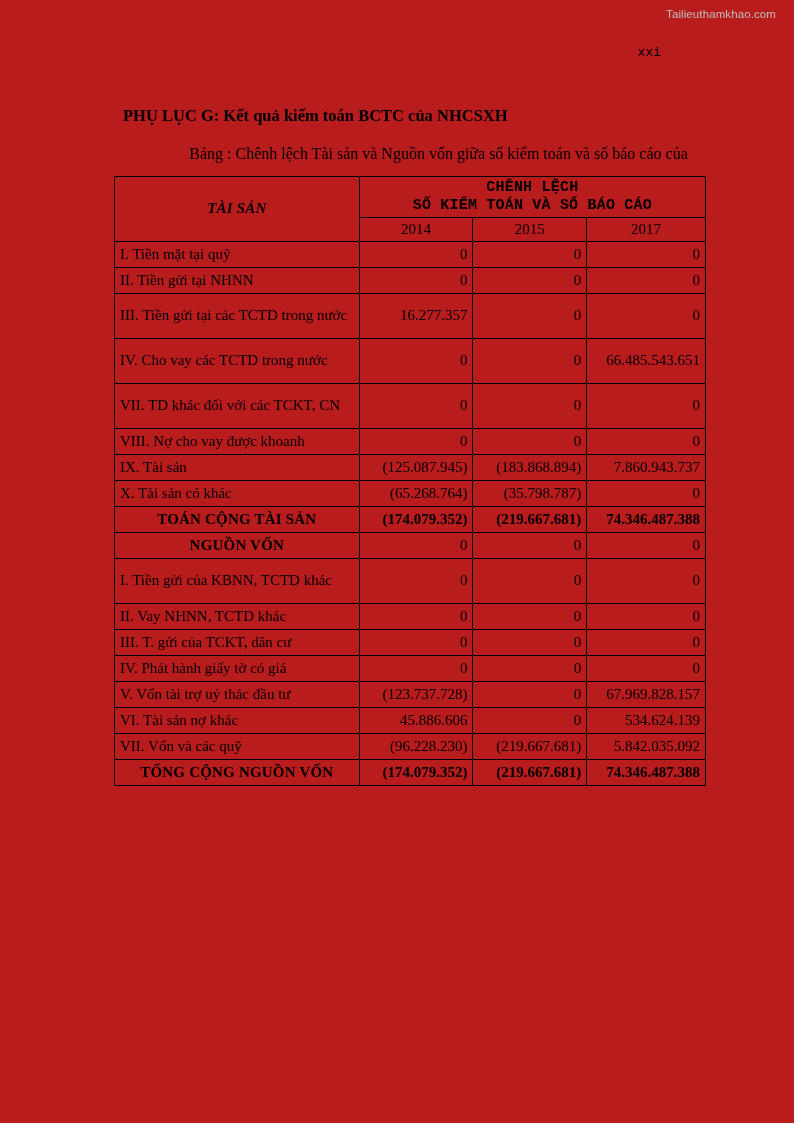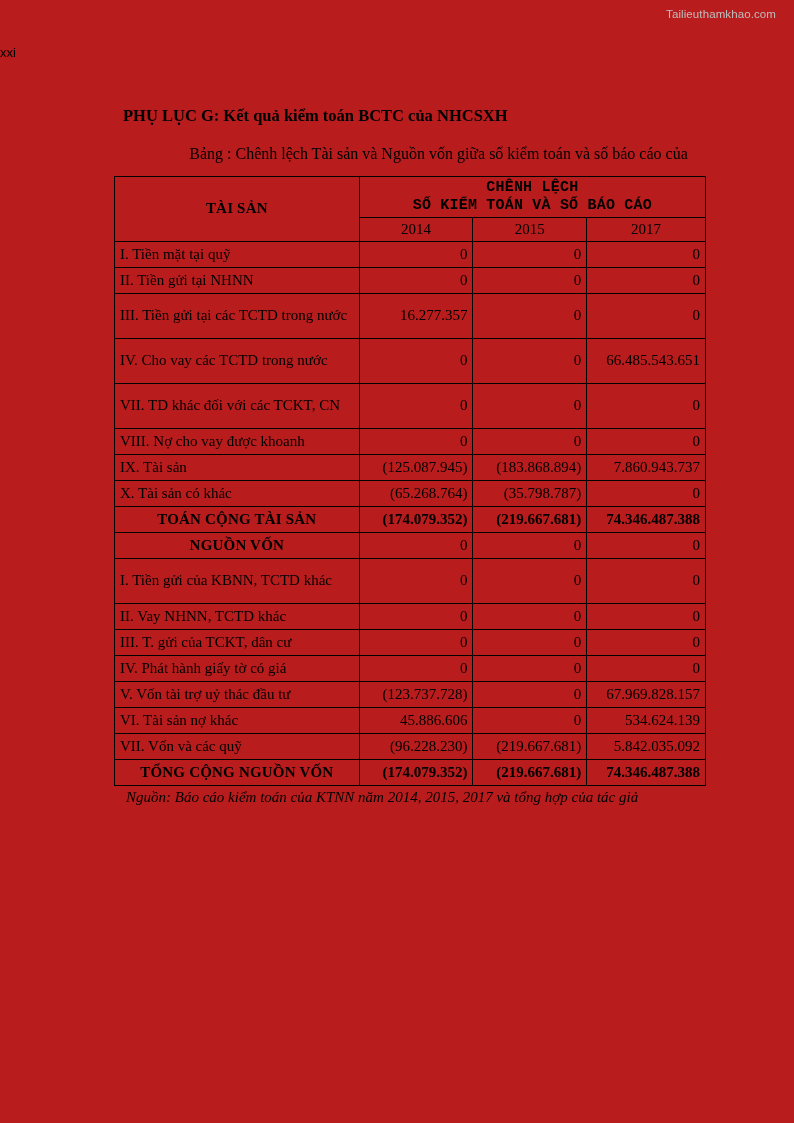--- a/index.html
+++ b/index.html
@@ -28,22 +28,22 @@
     letter-spacing: 0.1px;
     white-space: nowrap;
   }
 
   
   .folio {
     position: absolute;
     top: 45px;
     left: 0;
     width: 661px;
-    text-align: left;
-    font-family: Liberation Sans, sans-serif;
+    text-align: right;
+    font-family: Liberation Mono, monospace;
     font-size: 13px;
     color: #000;
   }
 
   
   .doc-body {
     position: absolute;
     left: 114px;
     top: 105px;
     width: 649px;
@@ -85,20 +85,21 @@
   table.audit .col-label { width: 243px; }
   table.audit .col-y     { width: 113px; }
   table.audit .col-y3    { width: 118px; }
 
   th.head-main {
     font-weight: bold;
     text-align: center;
     font-size: 15.5px;
     letter-spacing: 0.2px;
     padding: 6px 4px;
+    font-style: italic;
   }
   th.head-span {
     font-weight: bold;
     text-align: center;
     font-size: 15.5px;
     line-height: 1.3;
     padding: 4px 4px;
     letter-spacing: 0.2px;
     font-family: Liberation Mono, monospace;
   }
@@ -282,16 +283,15 @@
           </tr>
           <tr class="total short">
             <td class="lbl">TỔNG CỘNG NGUỒN VỐN</td>
             <td class="num">(174.079.352)</td>
             <td class="num">(219.667.681)</td>
             <td class="num">74.346.487.388</td>
           </tr>
         </tbody>
     </table>
 
-    <div class="source-note">Nguồn: Báo cáo kiểm toán của KTNN năm 2014, 2015, 2017 và tổng hợp của tác giả</div>
 
   </div>
 </div>
 
 </body></html>

